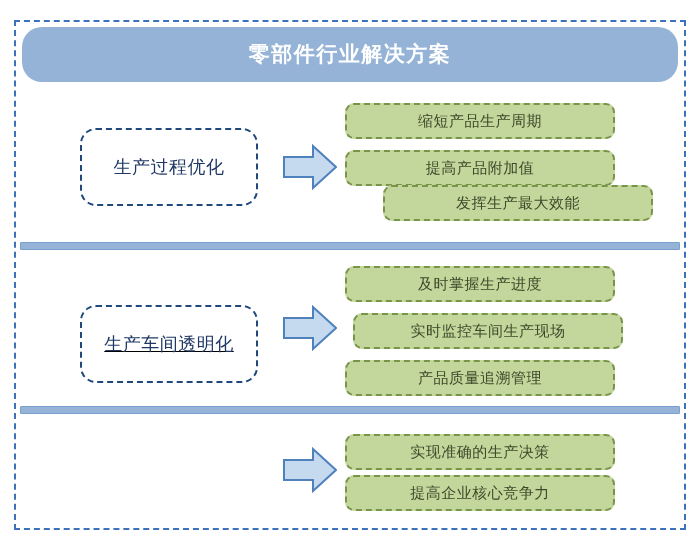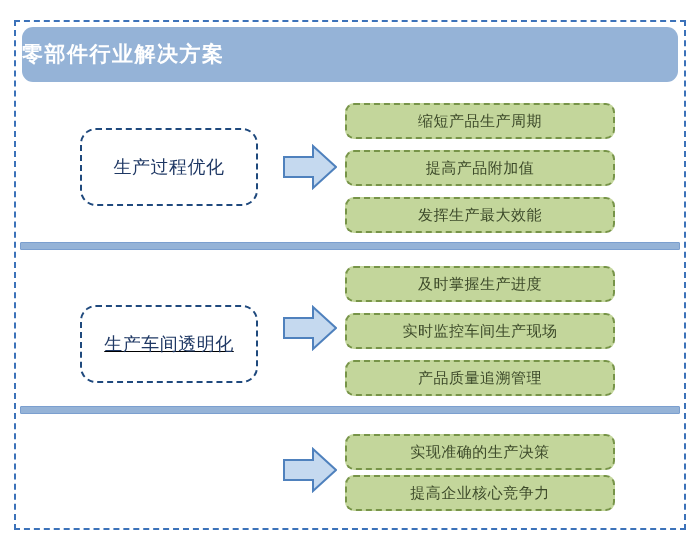--- a/index.html
+++ b/index.html
@@ -33,23 +33,24 @@
   }
 
   
   .header-bar {
     position: absolute;
     left: 22px;
     top: 27px;
     width: 656px;
     height: 55px;
     background: #95b3d7;
-    border-radius: 11px;
+    border-radius: 20px;
     display: flex;
     align-items: center;
+    justify-content: center;
     box-sizing: border-box;
   }
   .header-title {
     color: #ffffff;
     font-size: 21px;
     font-weight: bold;
     letter-spacing: 1.5px;
     line-height: 1;
   }
 
@@ -117,24 +118,24 @@
   .outcome-label {
     color: #3d4a2a;
     font-size: 15px;
     line-height: 1;
     letter-spacing: 0.5px;
   }
 
   
   .o-1-1 { top: 103px; }
   .o-1-2 { top: 150px; align-items: center; }
-  .o-1-3 { top: 197px; }
+  .o-1-3 { top: 185px; margin-left: 38px; }
   
   .o-2-1 { top: 266px; }
-  .o-2-2 { top: 313px; }
+  .o-2-2 { top: 313px; margin-left: 8px; }
   .o-2-3 { top: 360px; }
   
   .o-3-1 { top: 434px; }
   .o-3-2 { top: 475px; }
 </style>
 </head>
 <body>
 
 <div id="canvas">
 

